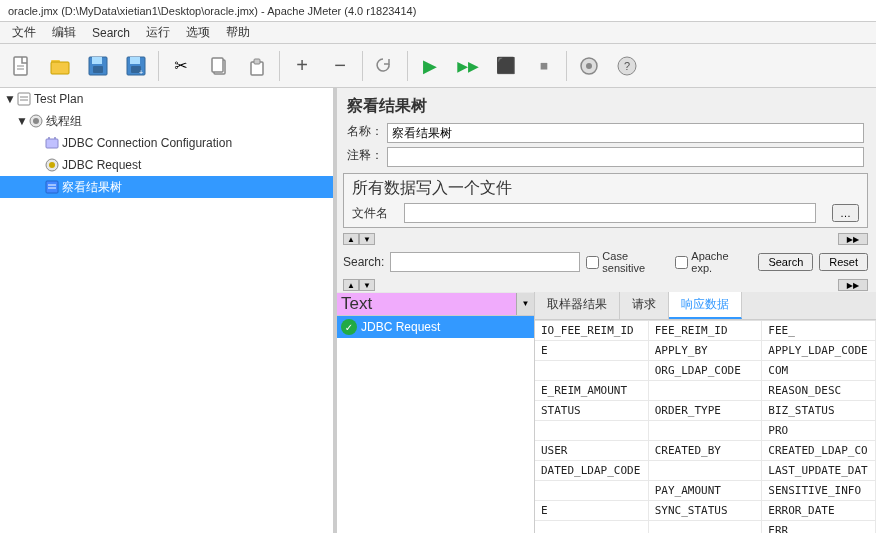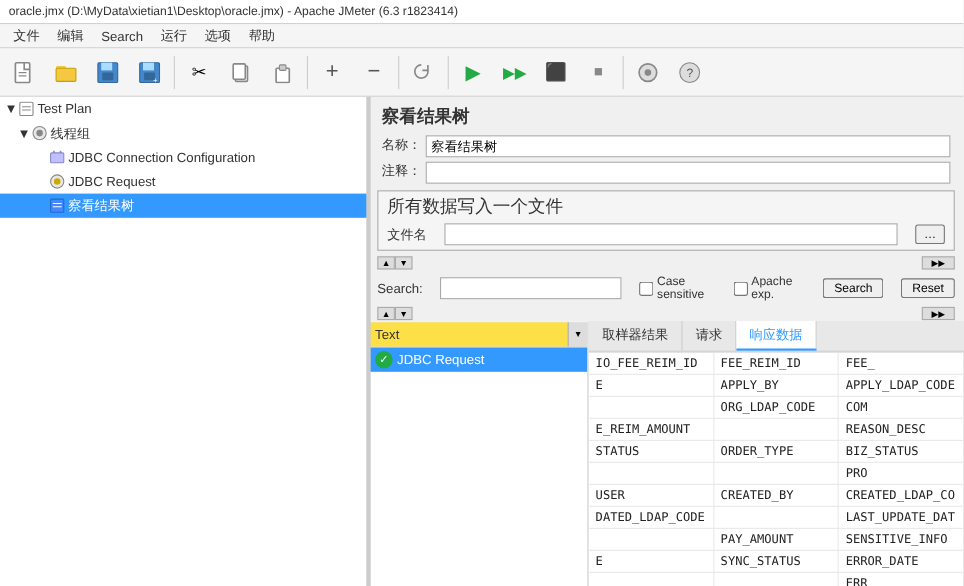--- a/index.html
+++ b/index.html
@@ -169,21 +169,21 @@
       display: inline-flex;
       align-items: center;
       justify-content: center;
       font-size: 8px;
     }
 
     #search-row {
       display: flex;
       align-items: center;
       padding: 4px 8px;
-      gap: 16px;
+      gap: 6px;
       background: #f0f0f0;
     }
     .search-label { font-size: 12px; color: #333; }
     .search-input {
       width: 200px;
       height: 20px;
       border: 1px solid #aaa;
       background: #fff;
       padding: 0 4px;
       font-size: 12px;
@@ -249,23 +249,23 @@
       align-items: center;
       background: #e8e8e8;
       border-bottom: 1px solid #ccc;
       height: 24px;
     }
     .samples-dropdown {
       flex: 1;
       display: flex;
       align-items: center;
       padding: 0 6px;
-      font-size: 12px;
-      color: #333;
-      background: #fde047;
+      font-size: 17px;
+      color: #333;
+      background: #f0abfc;
       border: none;
       height: 22px;
     }
     .dropdown-arrow {
       width: 18px;
       height: 22px;
       background: #ddd;
       display: flex;
       align-items: center;
       justify-content: center;
@@ -325,21 +325,21 @@
     .resize-handle {
       width: 4px;
       background: #ccc;
       cursor: col-resize;
     }
   </style>
 </head>
 <body>
 
 <div id="title-bar">
-  <span>oracle.jmx (D:\MyData\xietian1\Desktop\oracle.jmx) - Apache JMeter (6.3 r1823414)</span>
+  <span>oracle.jmx (D:\MyData\xietian1\Desktop\oracle.jmx) - Apache JMeter (4.0 r1823414)</span>
 </div>
 
 <div id="menu-bar">
   <span class="menu-item">文件</span>
   <span class="menu-item">编辑</span>
   <span class="menu-item">Search</span>
   <span class="menu-item">运行</span>
   <span class="menu-item">选项</span>
   <span class="menu-item">帮助</span>
 </div>

